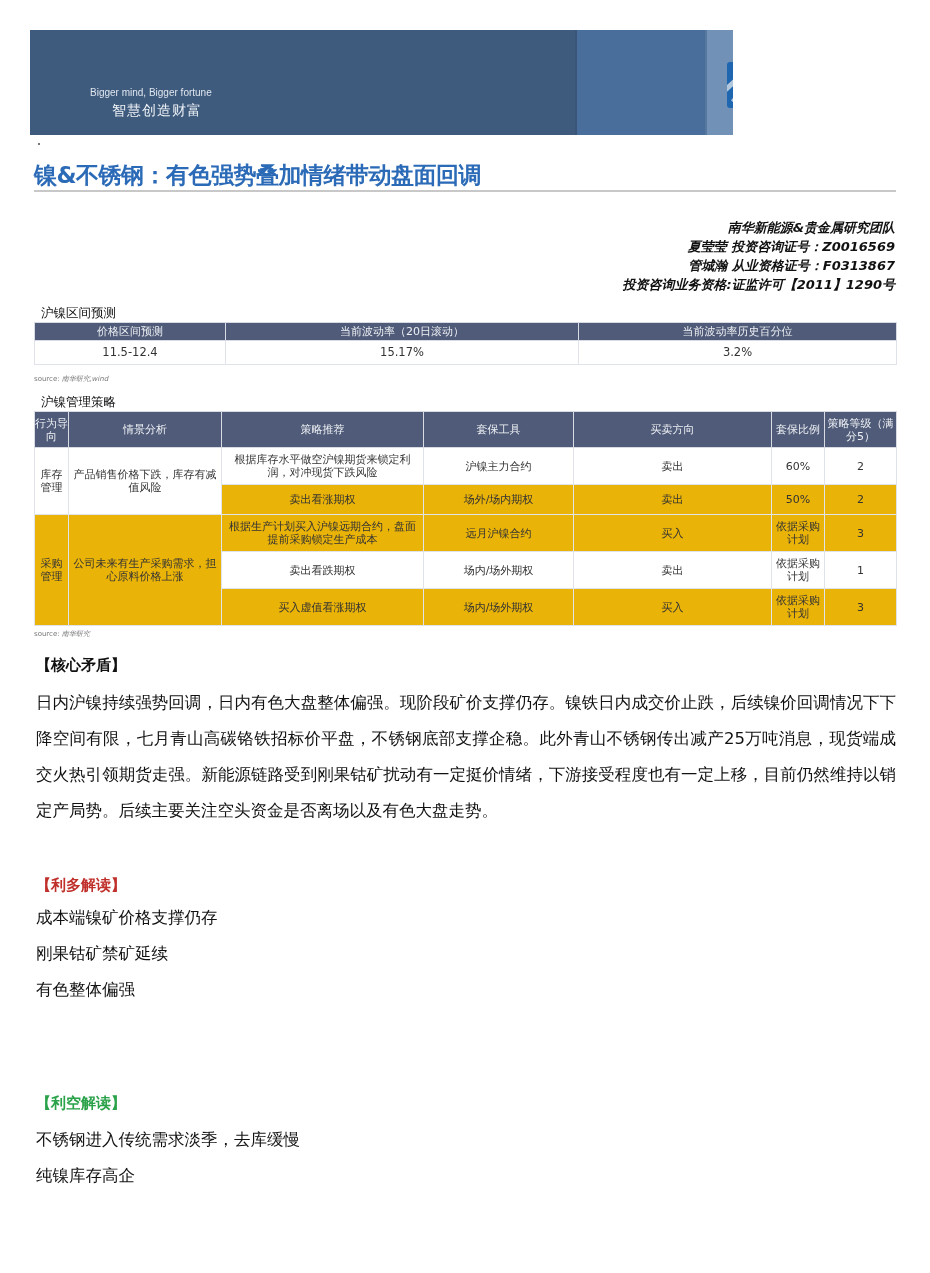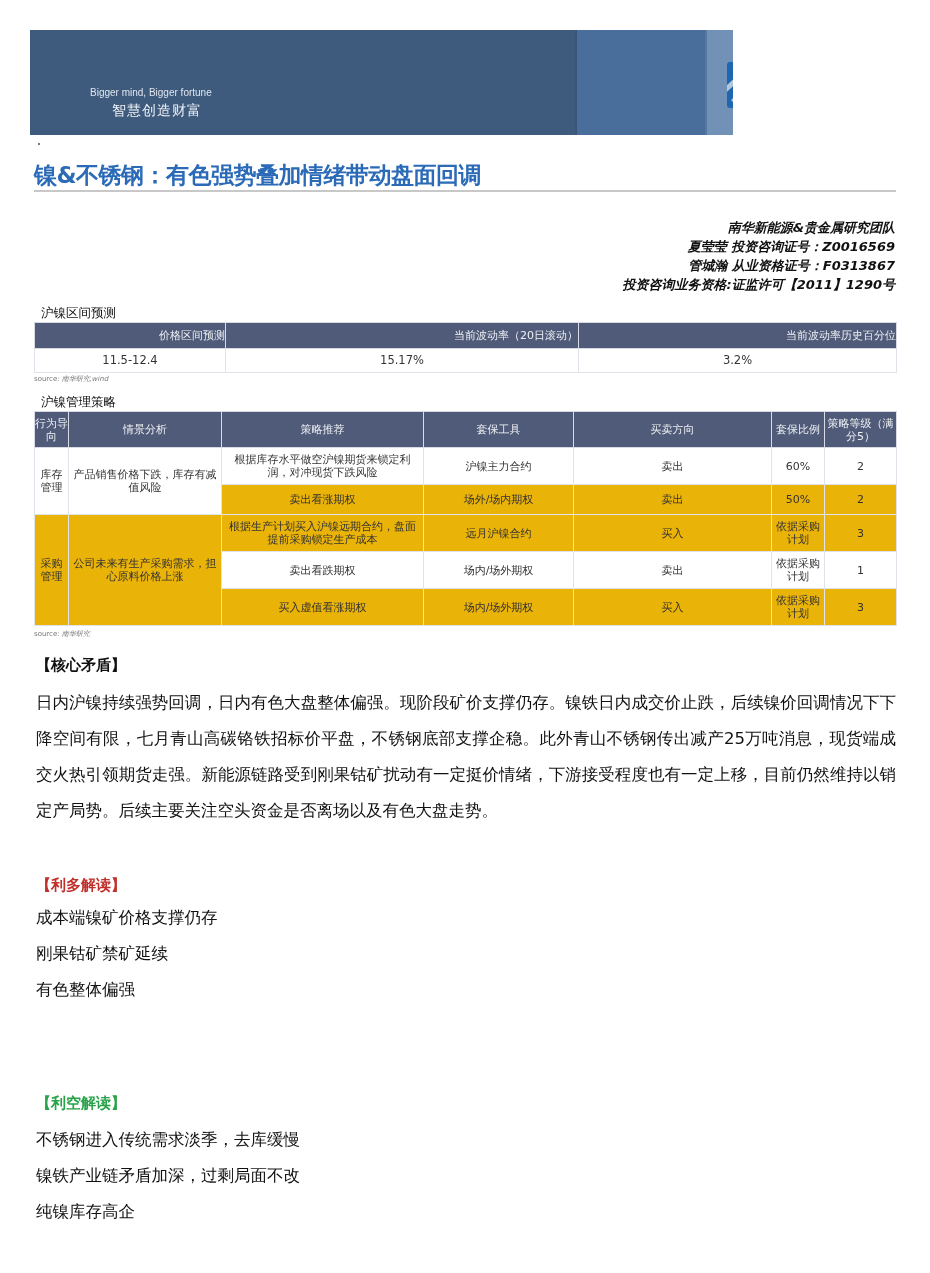--- a/index.html
+++ b/index.html
@@ -32,21 +32,21 @@
 
     
     .tbl-caption { position: absolute; font-size: 12.5px; color: #111; white-space: nowrap; }
     table { border-collapse: collapse; position: absolute; table-layout: fixed; font-size: 11px; }
     th { background: #4f5b78; color: #eef0f5; font-weight: normal; border: 1px solid #d8dbe4; text-align: center; line-height: 13px; }
     td { border: 1px solid #e1e3ea; text-align: center; color: #333; line-height: 13px; }
     .source { position: absolute; font-size: 7px; color: #777; white-space: nowrap; }
     .source i { font-style: italic; }
 
     #tbl1 { left: 34px; top: 322px; width: 862px; }
-    #tbl1 th { height: 26px; text-align: right; }
+    #tbl1 th { height: 18px; }
     #tbl1 td { height: 24px; background: #fff; font-size: 11.5px; }
 
     #tbl2 { left: 34px; top: 411px; width: 862px; padding-left: 16px; }
     #tbl2 th { height: 36px; }
     #tbl2 td { padding: 2px 3px; }
     .bg-w { background: #ffffff; }
     .bg-g { background: #eab308; }
 
     
     .section-head { position: absolute; left: 36px; font-size: 15px; font-weight: bold; white-space: nowrap; }
@@ -189,15 +189,14 @@
 <div class="section-head red" style="top:876px;">【利多解读】</div>
 <div class="bullets" style="top:900px;">
   <div>成本端镍矿价格支撑仍存</div>
   <div>刚果钴矿禁矿延续</div>
   <div>有色整体偏强</div>
 </div>
 
 <div class="section-head green" style="top:1094px;">【利空解读】</div>
 <div class="bullets" style="top:1122px;">
   <div>不锈钢进入传统需求淡季，去库缓慢</div>
-  <div>镍铁产业链矛盾加深，过剩局面不改</div>
   <div>纯镍库存高企</div>
 </div>
 
 </body></html>

